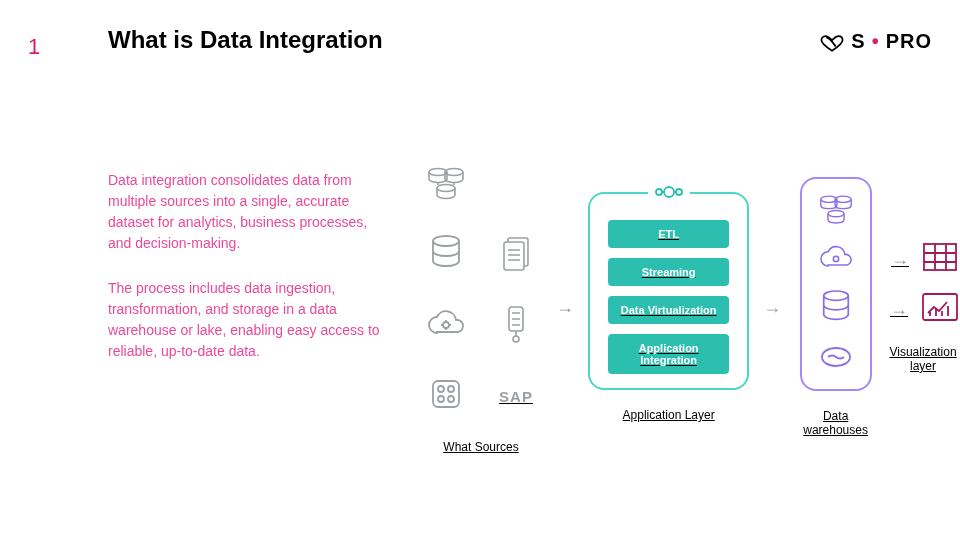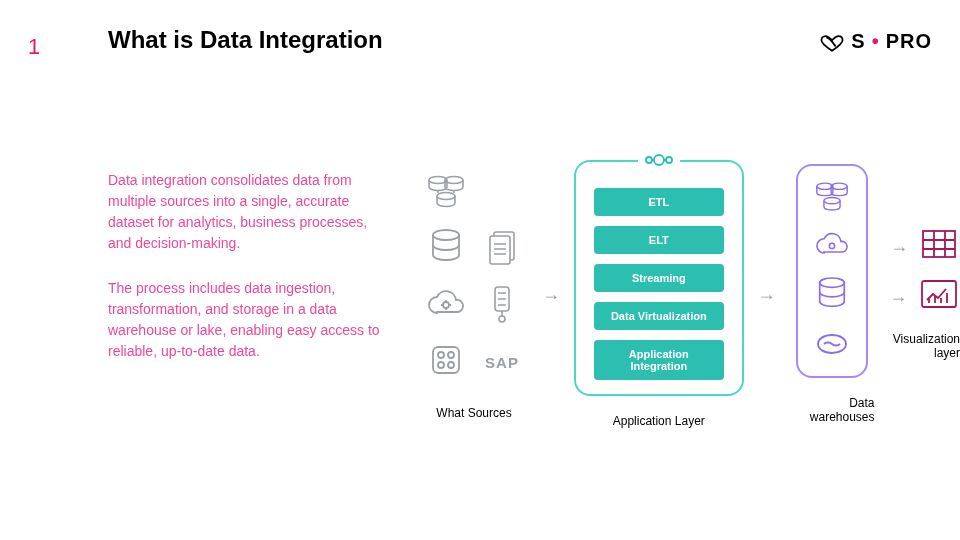--- a/index.html
+++ b/index.html
@@ -27,25 +27,25 @@
   .logo .dot { color: #e01b6a; }
   .body-text {
     position: absolute; top: 170px; left: 108px; width: 280px;
     font-size: 14px; line-height: 1.5; color: #ec4899;
   }
   .body-text p + p { margin-top: 24px; }
   .diagram {
     position: absolute; top: 160px; left: 420px;
     display: flex; align-items: center; gap: 10px;
   }
-  .column-with-label { display: flex; flex-direction: column; align-items: center; gap: 12px; }
-  .col-label { font-size: 12px; color: #000; text-align: right; margin-top: 6px; }
+  .column-with-label { display: flex; flex-direction: column; align-items: center; gap: 12px; text-decoration: underline; }
+  .col-label { font-size: 12px; color: #000; text-align: center; margin-top: 6px; }
   .sources-grid {
     display: grid; grid-template-columns: 52px 52px; grid-auto-rows: 52px;
-    gap: 4px; align-items: center; justify-items: center;
+    gap: 18px; align-items: center; justify-items: center;
   }
   .src-icon { color: #9aa0a6; }
   .arrow { color: #999; font-size: 18px; margin: 0 4px; }
   .processing-box {
     border: 2px solid #4bd6c8; border-radius: 16px;
     padding: 26px 18px 14px 18px; position: relative;
     display: flex; flex-direction: column; gap: 10px;
     min-width: 150px;
   }
   .processing-top-icon {
@@ -153,21 +153,20 @@
     <div class="processing-box">
       <span class="processing-top-icon">
         <svg width="34" height="20" viewBox="0 0 34 20" fill="none" stroke="currentColor" stroke-width="1.8">
           <circle cx="7" cy="10" r="3"></circle>
             <circle cx="17" cy="10" r="5"></circle>
             <circle cx="27" cy="10" r="3"></circle>
           <path d="M10 10h2M22 10h2"></path>
         </svg>
       </span>
       <div class="proc-pill">ETL</div>
-      <div class="proc-pill">ELT</div>
       <div class="proc-pill">Streaming</div>
       <div class="proc-pill">Data Virtualization</div>
       <div class="proc-pill">Application Integration</div>
     </div>
     <div class="col-label">Application Layer</div>
   </div>
 
   <span class="arrow">→</span>
 
   <div class="column-with-label">

